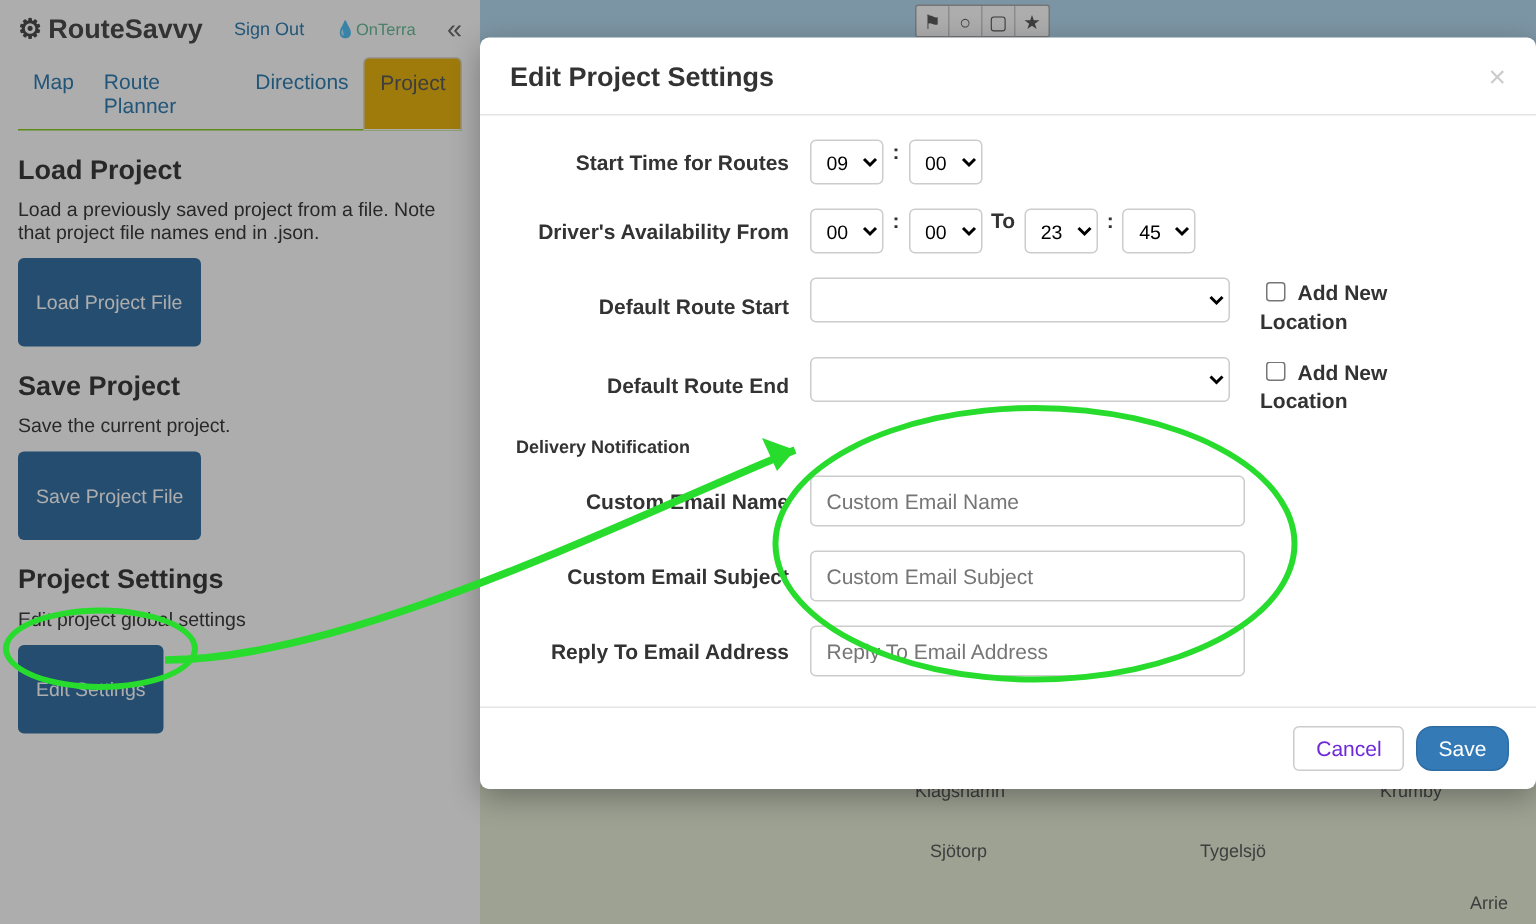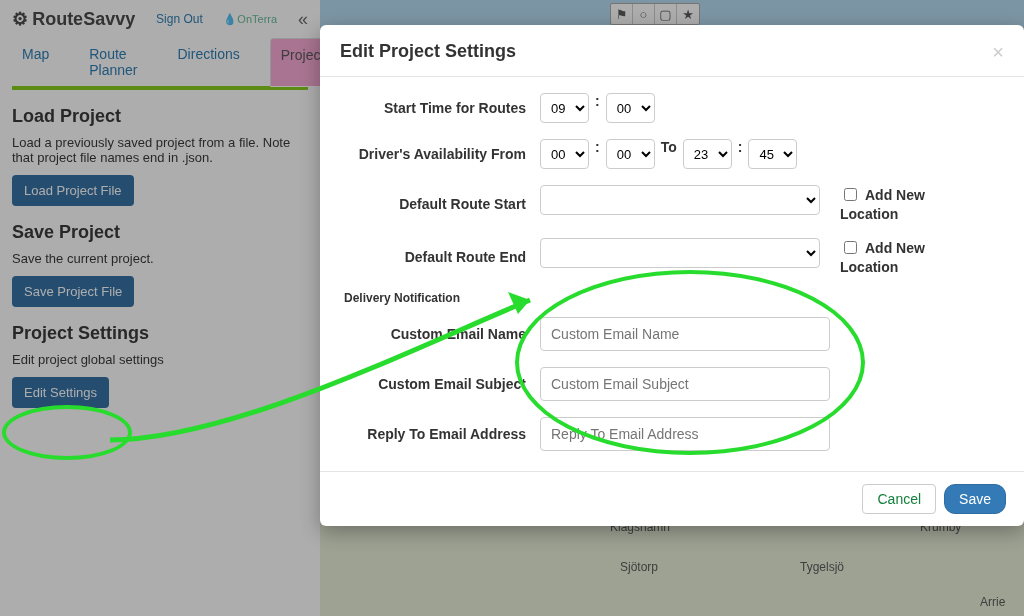--- a/index.html
+++ b/index.html
@@ -61,43 +61,43 @@
   }
   .logo {
     font-weight: 700; font-size: 18px; color: #444;
     display: flex; align-items: center; gap: 4px;
   }
   .signout { color: #2a7ab0; font-size: 12px; }
   .onterra { font-size: 11px; color: #6b9; }
   .collapse { font-size: 18px; color: #666; }
 
   .tabs {
-    display: flex; border-bottom: 4px solid #84cc16; gap: 20px;
+    display: flex; border-bottom: 1px solid #84cc16;
   }
   .tabs span {
     padding: 8px 10px;
     color: #2a7ab0;
     font-size: 14px;
     cursor: pointer;
   }
   .tabs span.active {
     color: #555;
     border: 1px solid #ddd;
     border-bottom: 1px solid #fff;
     border-radius: 4px 4px 0 0;
     margin-bottom: -1px;
-    background: #f9a8d4;
+    background: #eab308;
   }
 
   .pane h3 { font-size: 18px; font-weight: 700; margin: 16px 0 8px; color: #333; }
   .pane p  { font-size: 13px; color: #333; margin: 4px 0 10px; }
   .btn {
     background: #2d6ca2; color: #fff;
     border: none; border-radius: 4px;
-    padding: 8px 12px; font-size: 13px;
+    padding: 22px 12px; font-size: 13px;
     cursor: pointer;
   }
 
   
   .green-ellipse {
     position: absolute;
     border: 4px solid #27dc2d;
     border-radius: 50%;
     pointer-events: none;
   }
@@ -130,21 +130,21 @@
   }
   .modal-header h4 { margin: 0; font-size: 18px; font-weight: 600; color: #333; }
   .modal-close { color: #ccc; font-size: 20px; font-weight: 300; cursor: pointer; line-height: 1; }
   .modal-body { padding: 16px 20px 4px; }
   .modal-footer {
     border-top: 1px solid #e5e5e5;
     padding: 12px 18px;
     display: flex; justify-content: flex-end; gap: 8px;
   }
   .btn-light {
-    background: #fff; color: #15803d;
+    background: #fff; color: #6d28d9;
     border: 1px solid #ccc; border-radius: 4px;
     padding: 6px 14px; font-size: 14px; cursor: pointer;
   }
   .btn-primary {
     background: #337ab7; color: #fff;
     border: 1px solid #2e6da4; border-radius: 11px;
     padding: 6px 14px; font-size: 14px; cursor: pointer;
   }
 
   

